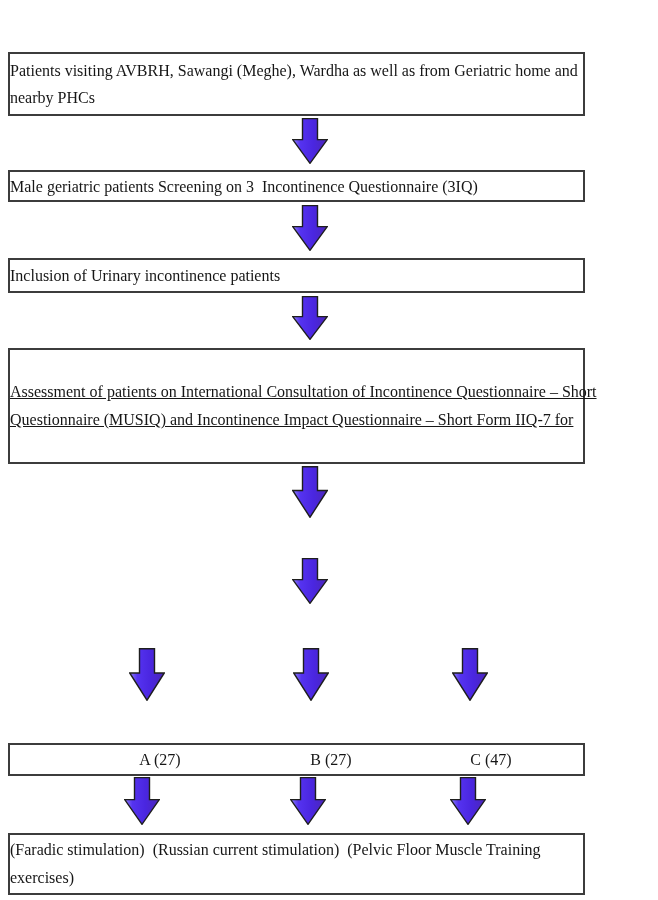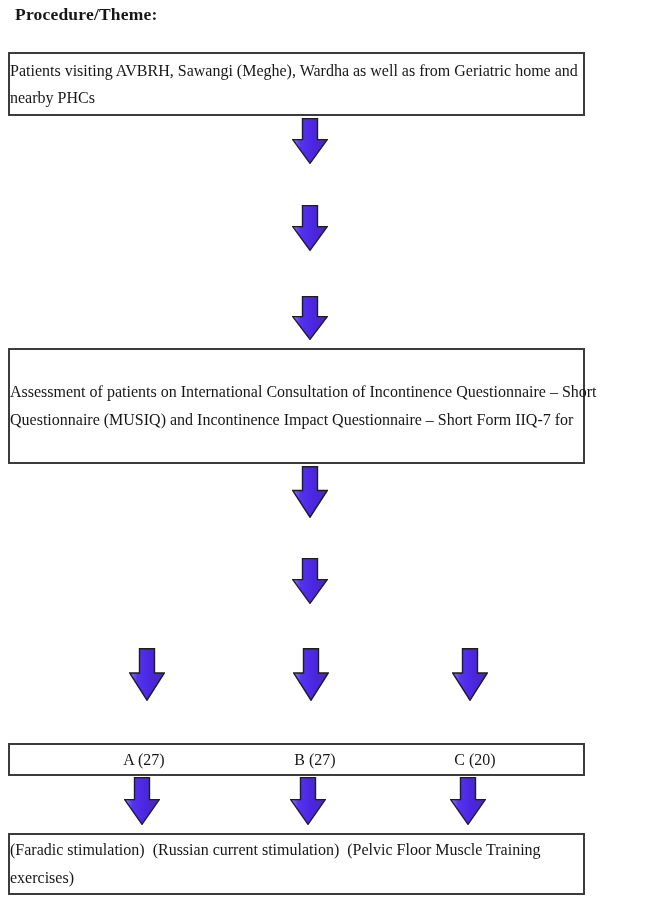--- a/index.html
+++ b/index.html
@@ -11,57 +11,62 @@
     position:absolute;left:15px;top:4px;font-weight:bold;font-size:17.5px;
     letter-spacing:.2px;white-space:pre;
   }
   .box{
     position:absolute;left:8px;width:577px;box-sizing:border-box;
     border:2px solid #3c3c3c;background:#ffffff;
     display:flex;flex-direction:column;justify-content:center;align-items:flex-start;
     text-align:center;font-size:16px;
   }
   .line{white-space:pre;line-height:27px;}
-  #b4 .line{line-height:28.5px;}
+  #b4 .line{line-height:28.5px;text-decoration:underline;}
   #b8 .line{line-height:28px;}
   .arrow{position:absolute;display:block;}
-  .grp{position:absolute;top:50%;transform:translate(-50%,-50%);white-space:pre;font-size:16px;}
+  .grp{position:absolute;top:50%;transform:translate(-50%,-50%);white-space:pre;font-size:16px;margin-left:16px;}
 </style>
 </head>
 <body>
 
 <div id="canvas">
 
   <svg width="0" height="0" style="position:absolute" aria-hidden="true">
     <defs>
       <linearGradient id="agrad" x1="0" y1="0" x2="1" y2="0">
         <stop offset="0" stop-color="#8e80f5"></stop>
         <stop offset="0.22" stop-color="#5533f0"></stop>
         <stop offset="0.6" stop-color="#4a26e0"></stop>
         <stop offset="1" stop-color="#4c27b8"></stop>
       </linearGradient>
     </defs>
   </svg>
 
-  <div class="title">Procedure/Theme:</div>
 
   <div class="box" id="b1" style="top:52px;height:64px">
     <div class="line">Patients visiting AVBRH, Sawangi (Meghe), Wardha as well as from Geriatric home and</div>
     <div class="line">nearby PHCs</div>
   </div>
 
   <svg class="arrow" style="left:292px;top:118px" width="36" height="46" viewBox="0 0 36 50" preserveAspectRatio="none">
     <polygon points="10.5,0.7 25.5,0.7 25.5,23.5 35.3,23.5 18,49.3 0.7,23.5 10.5,23.5" fill="url(#agrad)" stroke="#1e1e1e" stroke-width="1.4"></polygon>
   </svg>
 
+  <div class="box" id="b2" style="top:170px;height:32px">
+    <div class="line">Male geriatric patients Screening on 3  Incontinence Questionnaire (3IQ)</div>
+  </div>
 
   <svg class="arrow" style="left:292px;top:205px" width="36" height="46" viewBox="0 0 36 50" preserveAspectRatio="none">
     <polygon points="10.5,0.7 25.5,0.7 25.5,23.5 35.3,23.5 18,49.3 0.7,23.5 10.5,23.5" fill="url(#agrad)" stroke="#1e1e1e" stroke-width="1.4"></polygon>
   </svg>
 
+  <div class="box" id="b3" style="top:258px;height:35px">
+    <div class="line">Inclusion of Urinary incontinence patients</div>
+  </div>
 
   <svg class="arrow" style="left:292px;top:296px" width="36" height="44" viewBox="0 0 36 50" preserveAspectRatio="none">
     <polygon points="10.5,0.7 25.5,0.7 25.5,23.5 35.3,23.5 18,49.3 0.7,23.5 10.5,23.5" fill="url(#agrad)" stroke="#1e1e1e" stroke-width="1.4"></polygon>
   </svg>
 
   <div class="box" id="b4" style="top:348px;height:116px">
     <div class="line">Assessment of patients on International Consultation of Incontinence Questionnaire – Short</div>
     <div class="line">Questionnaire (MUSIQ) and Incontinence Impact Questionnaire – Short Form IIQ-7 for</div>
   </div>
 
@@ -81,21 +86,21 @@
   <svg class="arrow" style="left:293px;top:648px" width="36" height="53" viewBox="0 0 36 50" preserveAspectRatio="none">
     <polygon points="10.5,0.7 25.5,0.7 25.5,23.5 35.3,23.5 18,49.3 0.7,23.5 10.5,23.5" fill="url(#agrad)" stroke="#1e1e1e" stroke-width="1.4"></polygon>
   </svg>
   <svg class="arrow" style="left:452px;top:648px" width="36" height="53" viewBox="0 0 36 50" preserveAspectRatio="none">
     <polygon points="10.5,0.7 25.5,0.7 25.5,23.5 35.3,23.5 18,49.3 0.7,23.5 10.5,23.5" fill="url(#agrad)" stroke="#1e1e1e" stroke-width="1.4"></polygon>
   </svg>
 
   <div class="box" id="b7" style="top:743px;height:33px">
     <span class="grp" style="left:134px">A (27)</span>
     <span class="grp" style="left:305px">B (27)</span>
-    <span class="grp" style="left:465px">C (20)</span>
+    <span class="grp" style="left:465px">C (47)</span>
   </div>
 
   <svg class="arrow" style="left:124px;top:777px" width="36" height="48" viewBox="0 0 36 50" preserveAspectRatio="none">
     <polygon points="10.5,0.7 25.5,0.7 25.5,23.5 35.3,23.5 18,49.3 0.7,23.5 10.5,23.5" fill="url(#agrad)" stroke="#1e1e1e" stroke-width="1.4"></polygon>
   </svg>
   <svg class="arrow" style="left:290px;top:777px" width="36" height="48" viewBox="0 0 36 50" preserveAspectRatio="none">
     <polygon points="10.5,0.7 25.5,0.7 25.5,23.5 35.3,23.5 18,49.3 0.7,23.5 10.5,23.5" fill="url(#agrad)" stroke="#1e1e1e" stroke-width="1.4"></polygon>
   </svg>
   <svg class="arrow" style="left:450px;top:777px" width="36" height="48" viewBox="0 0 36 50" preserveAspectRatio="none">
     <polygon points="10.5,0.7 25.5,0.7 25.5,23.5 35.3,23.5 18,49.3 0.7,23.5 10.5,23.5" fill="url(#agrad)" stroke="#1e1e1e" stroke-width="1.4"></polygon>

